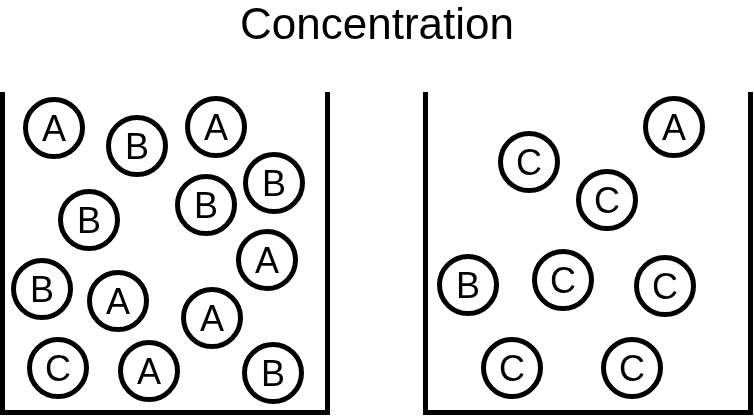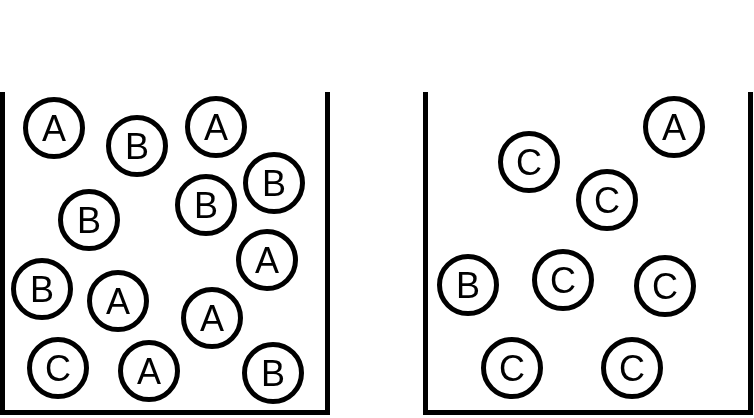--- a/index.html
+++ b/index.html
@@ -49,20 +49,21 @@
     font-weight: 400;
     color: #000000;
     line-height: 1;
     padding-top: 1px;
   }
 </style>
 </head>
 <body>
 
 <div class="stage">
+  <div class="diagram-title">Concentration</div>
 
 <div class="beaker" style="left: 0px; top: 92px; width: 330px; height: 323px; border-width: 0px 5px 5px; border-color: rgb(0, 0, 0);"></div>
     <div class="particle" style="left: 23px; top: 97px; width: 62px; height: 62px; border-width: 5px; border-color: rgb(0, 0, 0); font-size: 36px;">A</div>
     <div class="particle" style="left: 106px; top: 115px; width: 62px; height: 62px; border-width: 5px; border-color: rgb(0, 0, 0); font-size: 36px;">B</div>
     <div class="particle" style="left: 185px; top: 96px; width: 62px; height: 62px; border-width: 5px; border-color: rgb(0, 0, 0); font-size: 36px;">A</div>
     <div class="particle" style="left: 243px; top: 152px; width: 62px; height: 62px; border-width: 5px; border-color: rgb(0, 0, 0); font-size: 36px;">B</div>
     <div class="particle" style="left: 175px; top: 174px; width: 62px; height: 62px; border-width: 5px; border-color: rgb(0, 0, 0); font-size: 36px;">B</div>
     <div class="particle" style="left: 58px; top: 189px; width: 62px; height: 62px; border-width: 5px; border-color: rgb(0, 0, 0); font-size: 36px;">B</div>
     <div class="particle" style="left: 236px; top: 229px; width: 62px; height: 62px; border-width: 5px; border-color: rgb(0, 0, 0); font-size: 36px;">A</div>
     <div class="particle" style="left: 11px; top: 258px; width: 62px; height: 62px; border-width: 5px; border-color: rgb(0, 0, 0); font-size: 36px;">B</div>

